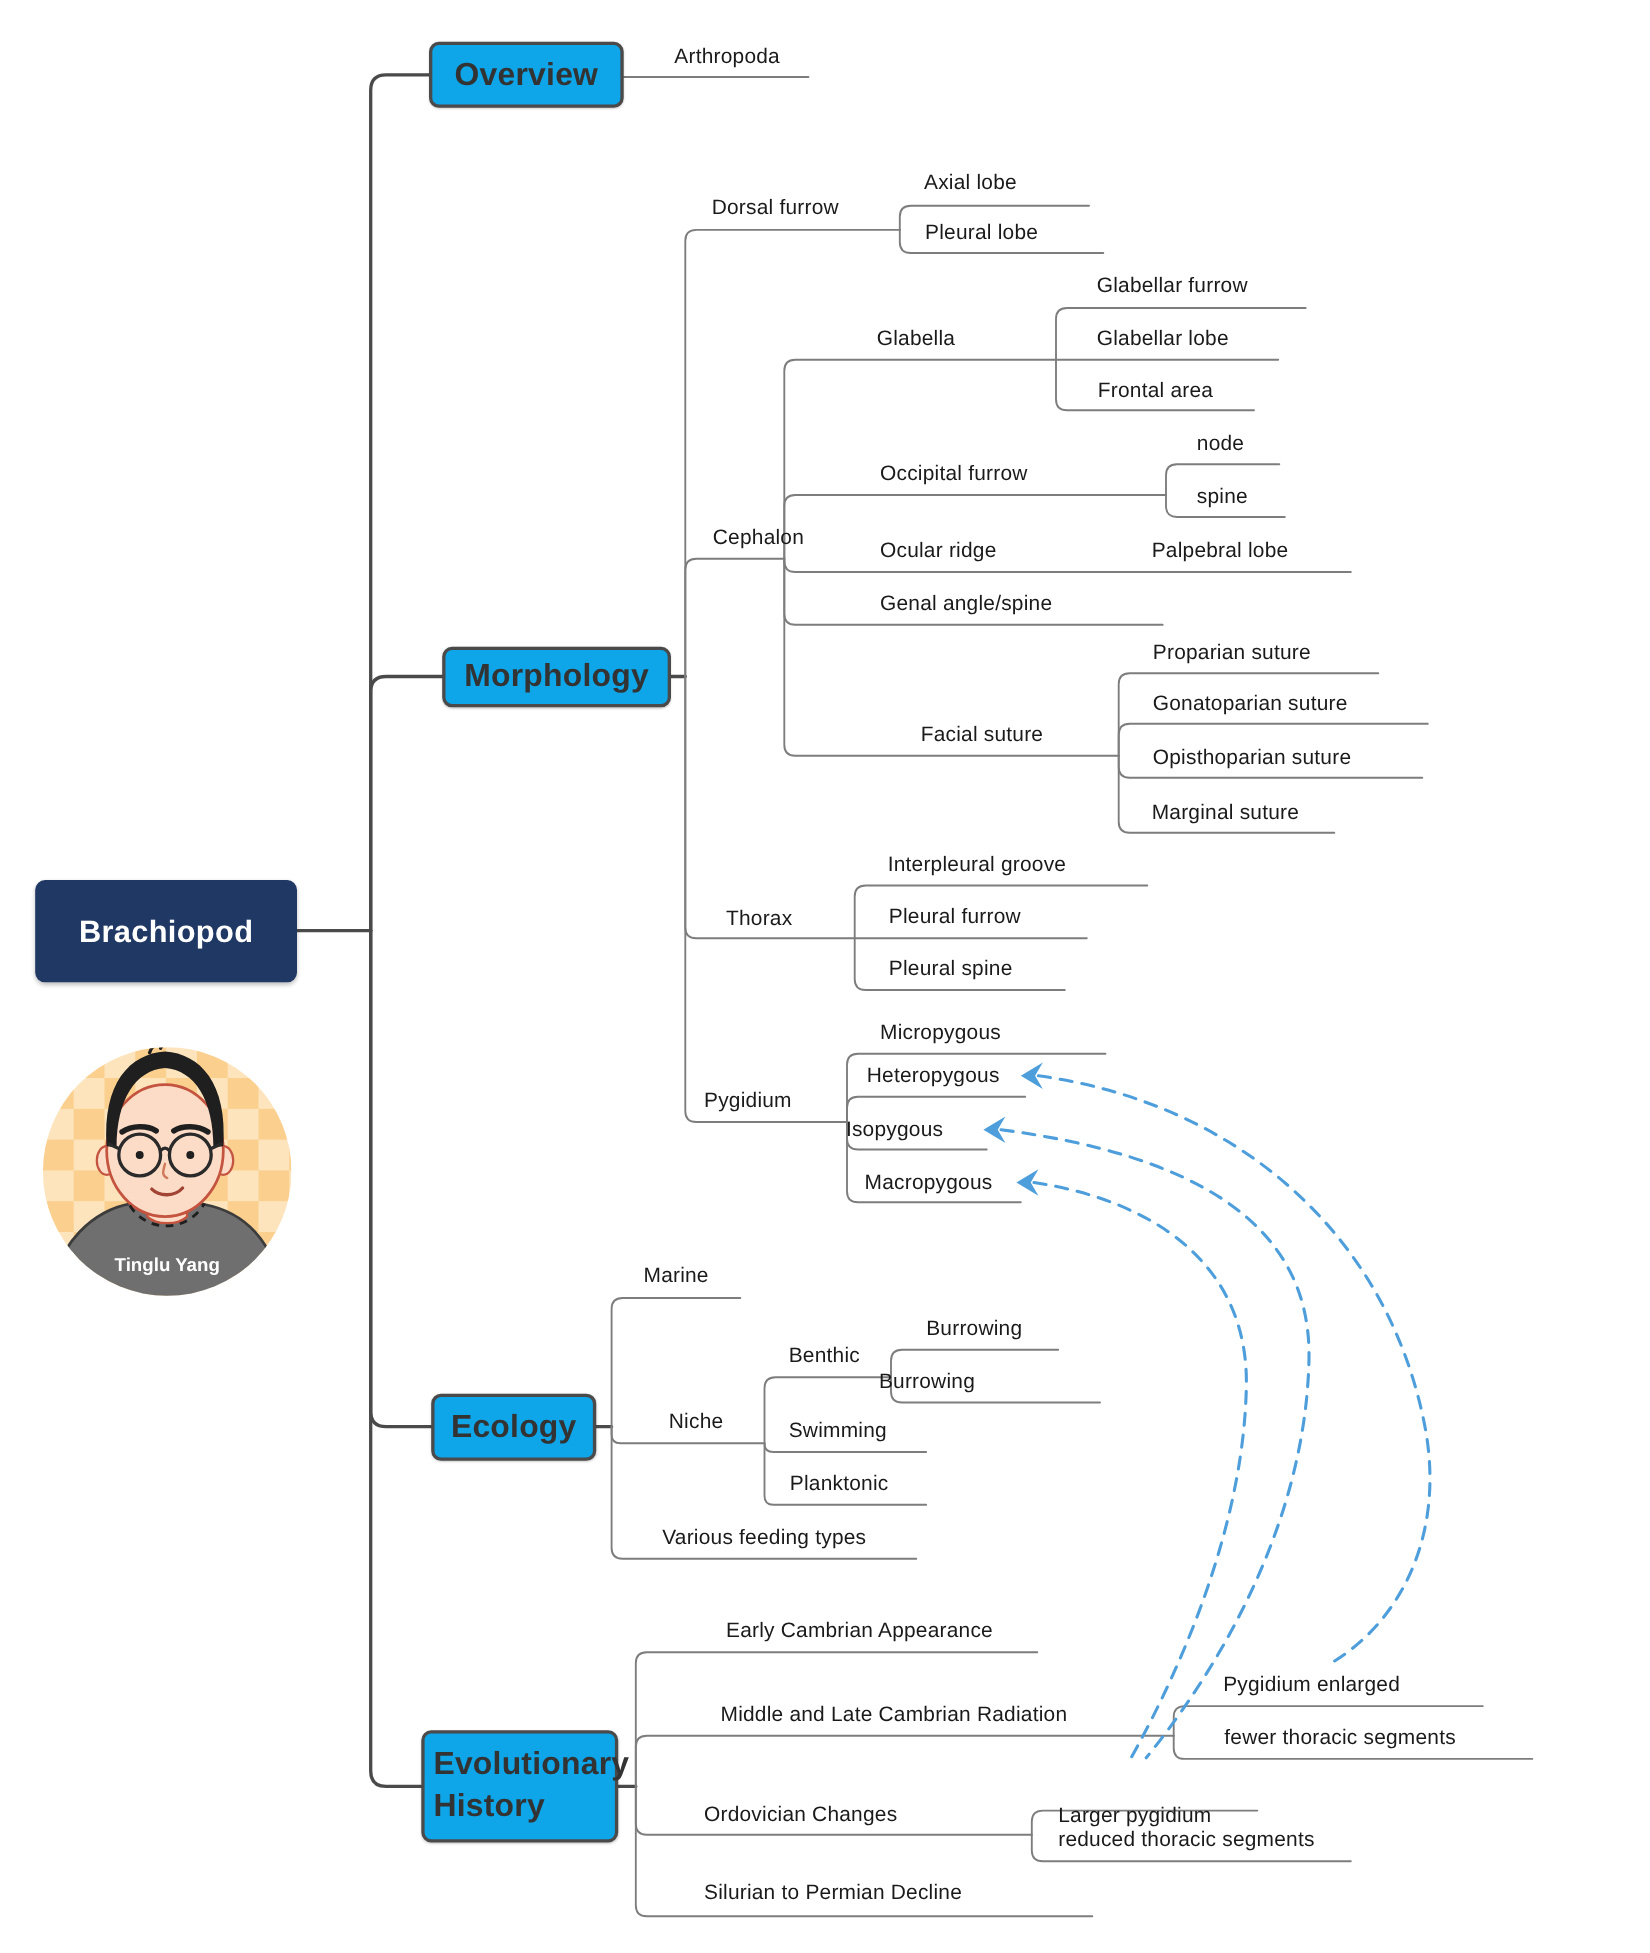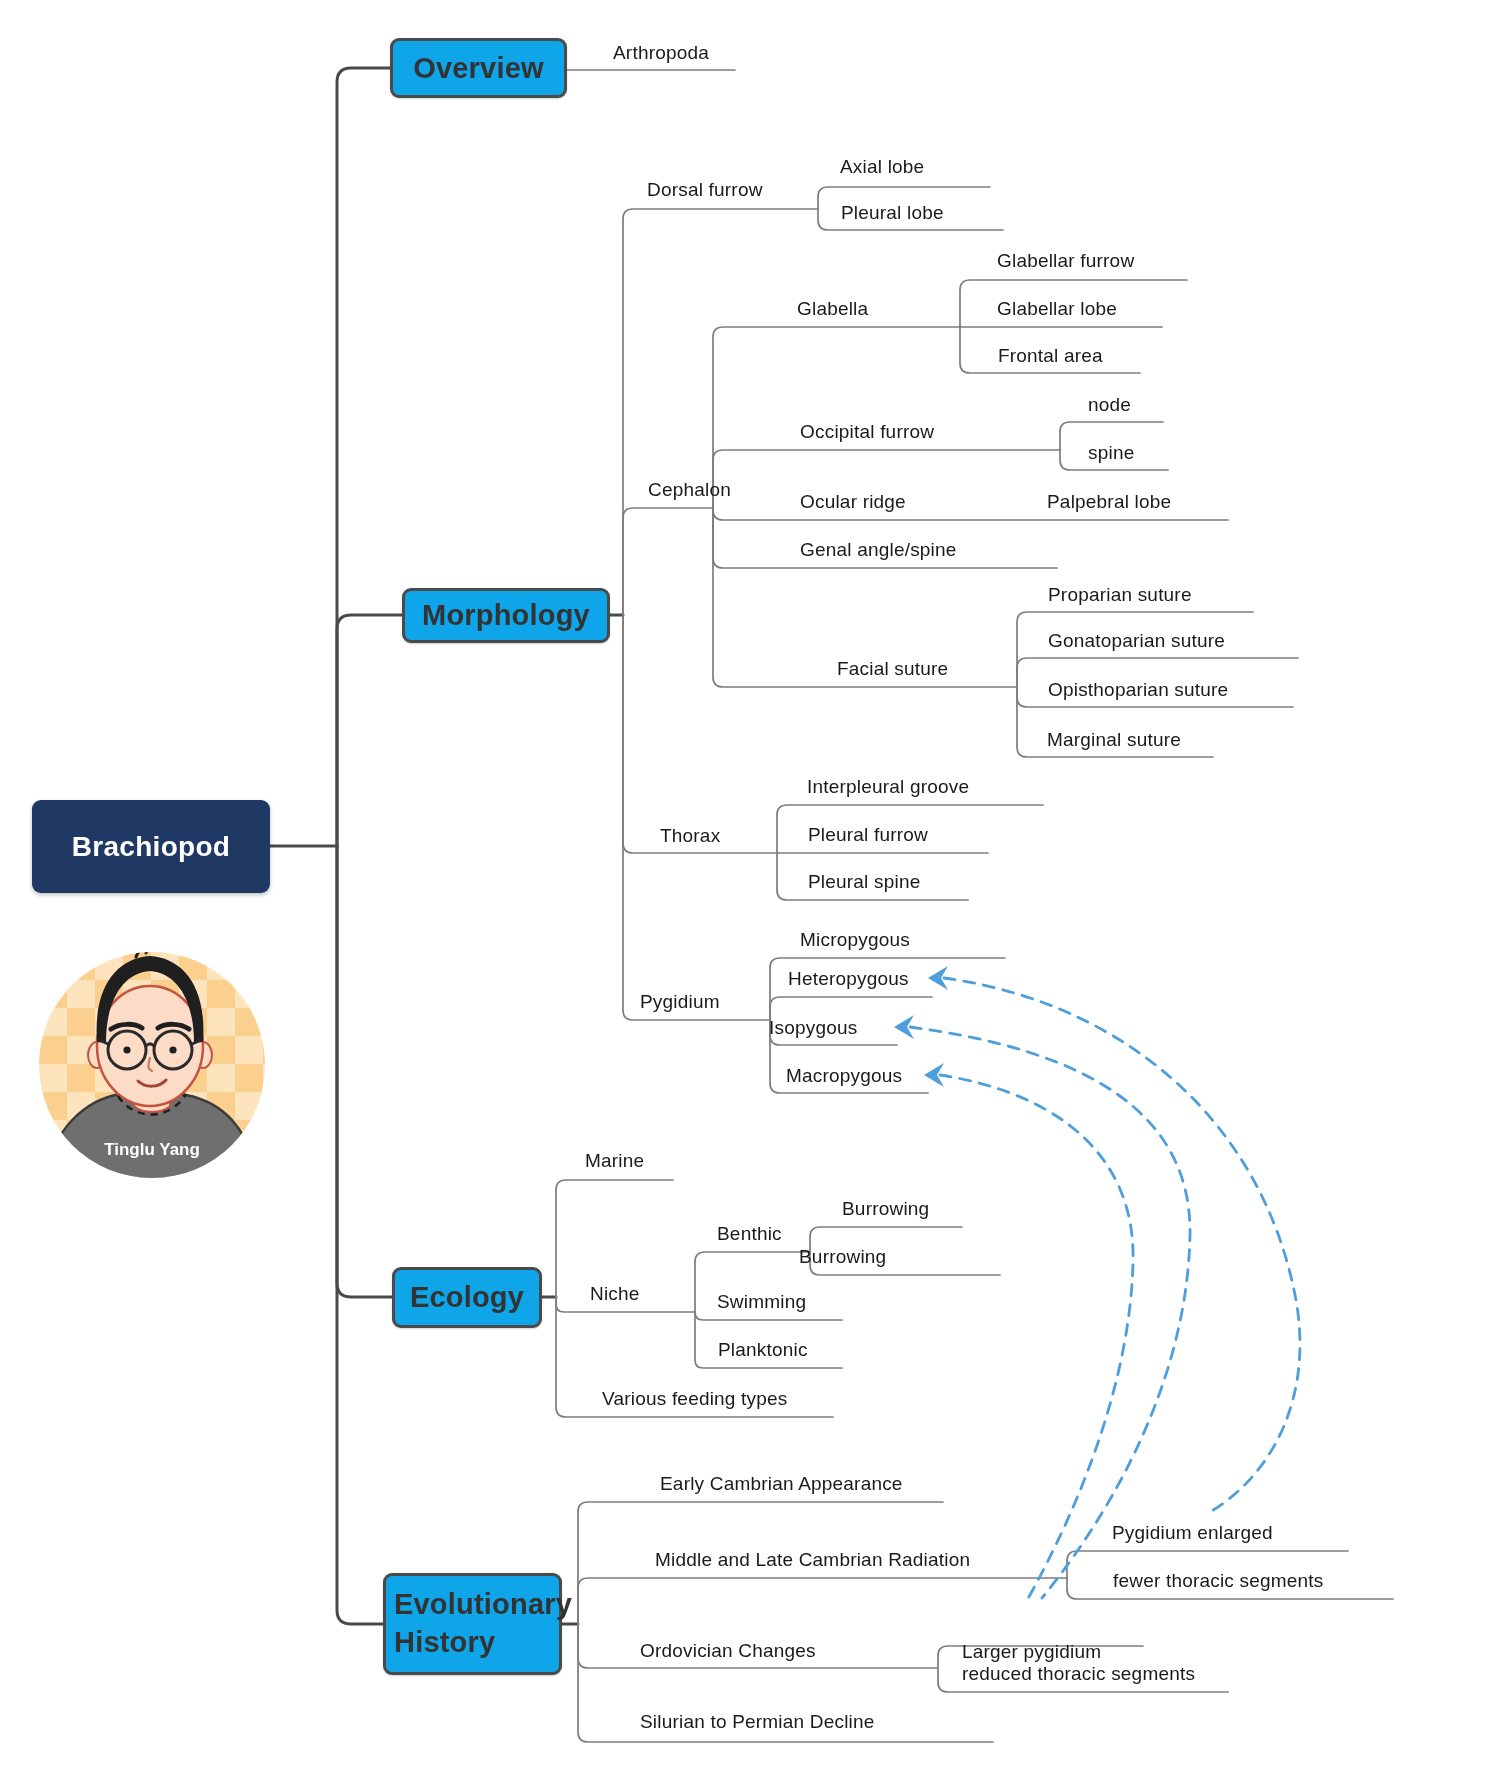--- a/index.html
+++ b/index.html
@@ -200,21 +200,21 @@
   <div class="lbl" style="left:808px;top:834px;">Pleural furrow</div>
   <div class="lbl" style="left:808px;top:881px;">Pleural spine</div>
 
   <div class="lbl" style="left:640px;top:1001px;">Pygidium</div>
   <div class="lbl" style="left:800px;top:939px;">Micropygous</div>
   <div class="lbl" style="left:788px;top:978px;">Heteropygous</div>
   <div class="lbl" style="left:769px;top:1027px;">Isopygous</div>
   <div class="lbl" style="left:786px;top:1075px;">Macropygous</div>
 
   <div class="lbl" style="left:585px;top:1160px;">Marine</div>
-  <div class="lbl" style="left:590px;top:1293px;">Niche</div>
+  <div class="lbl" style="left:608px;top:1293px;">Niche</div>
   <div class="lbl" style="left:717px;top:1233px;">Benthic</div>
   <div class="lbl" style="left:842px;top:1208px;">Burrowing</div>
   <div class="lbl" style="left:799px;top:1256px;">Burrowing</div>
   <div class="lbl" style="left:717px;top:1301px;">Swimming</div>
   <div class="lbl" style="left:718px;top:1349px;">Planktonic</div>
   <div class="lbl" style="left:602px;top:1398px;">Various feeding types</div>
 
   <div class="lbl" style="left:660px;top:1483px;">Early Cambrian Appearance</div>
   <div class="lbl" style="left:655px;top:1559px;">Middle and Late Cambrian Radiation</div>
   <div class="lbl" style="left:1112px;top:1532px;">Pygidium enlarged</div>

